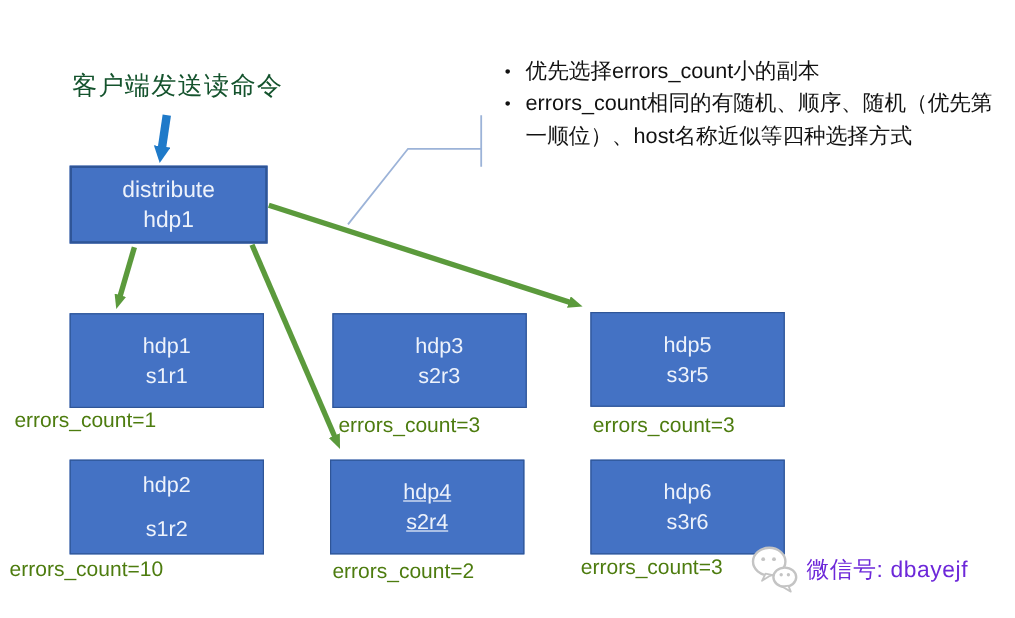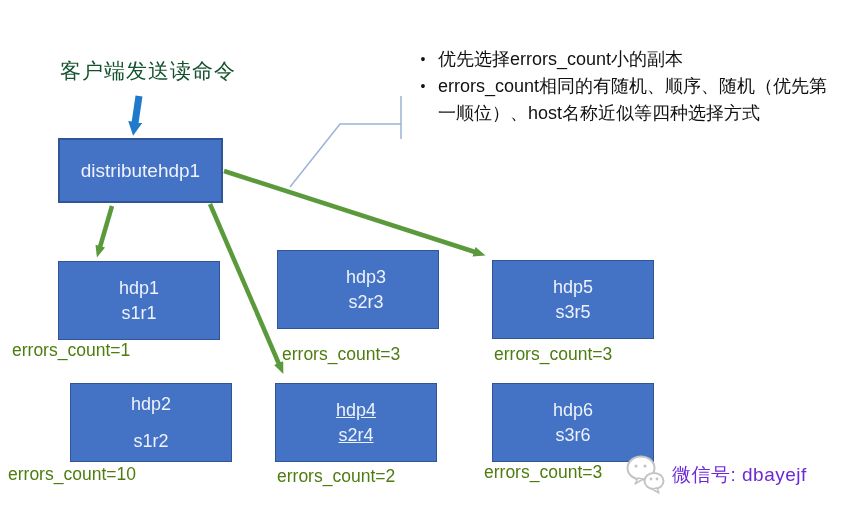--- a/index.html
+++ b/index.html
@@ -16,27 +16,27 @@
   .bullet-marker{width:30px;flex:0 0 30px;text-align:center;font-size:14px;line-height:27px;}
   .bullet-text{flex:1;}
   
   .node{
     width:162px;height:79px;background:#4472C4;border:1.5px solid #2F5597;
     box-sizing:border-box;display:flex;flex-direction:column;align-items:center;justify-content:center;
     color:#EDF2FB;font-size:18px;line-height:25px;text-align:center;
   }
   #distribute-node{
     left:58px;top:138px;width:165px;height:65px;background:#4472C4;border:2px solid #2F5597;
-    box-sizing:border-box;display:flex;flex-direction:row;align-items:center;justify-content:center;
+    box-sizing:border-box;display:flex;flex-direction:column;align-items:center;justify-content:center;
     color:#EDF2FB;font-size:19px;line-height:25px;text-align:center;
   }
   #node-hdp1{left:58px;top:261px;}
-  #node-hdp3{left:277px;top:250px;padding-left:16px;}
+  #node-hdp3{left:277px;top:261px;padding-left:16px;}
   #node-hdp5{left:492px;top:260px;}
-  #node-hdp2{left:70px;top:383px;gap:12px;}
+  #node-hdp2{left:58px;top:383px;gap:12px;}
   #node-hdp4{left:275px;top:383px;text-decoration:underline;}
   #node-hdp6{left:492px;top:383px;}
   .ec-label{font-size:17.5px;color:#4d7c0f;white-space:nowrap;}
   #ec-hdp1{left:12px;top:340px;}
   #ec-hdp3{left:282px;top:344px;}
   #ec-hdp5{left:494px;top:344px;}
   #ec-hdp2{left:8px;top:464px;}
   #ec-hdp4{left:277px;top:466px;}
   #ec-hdp6{left:484px;top:462px;}
   

